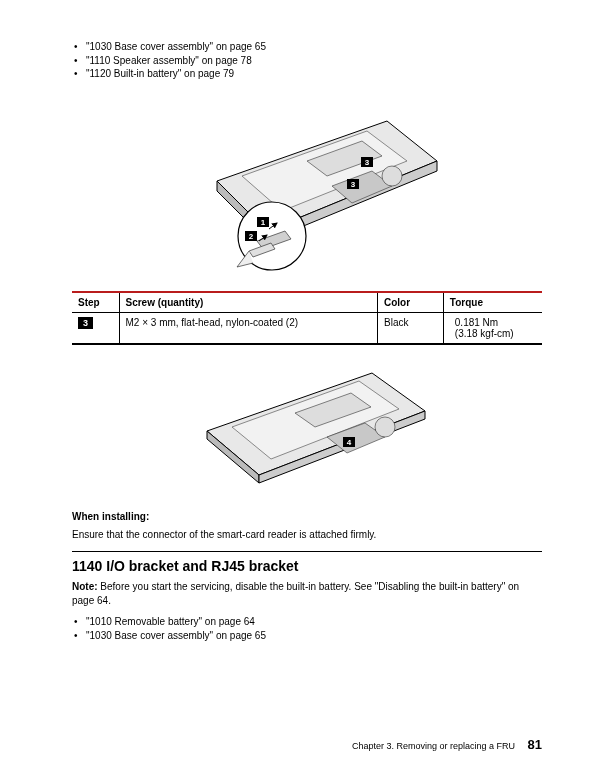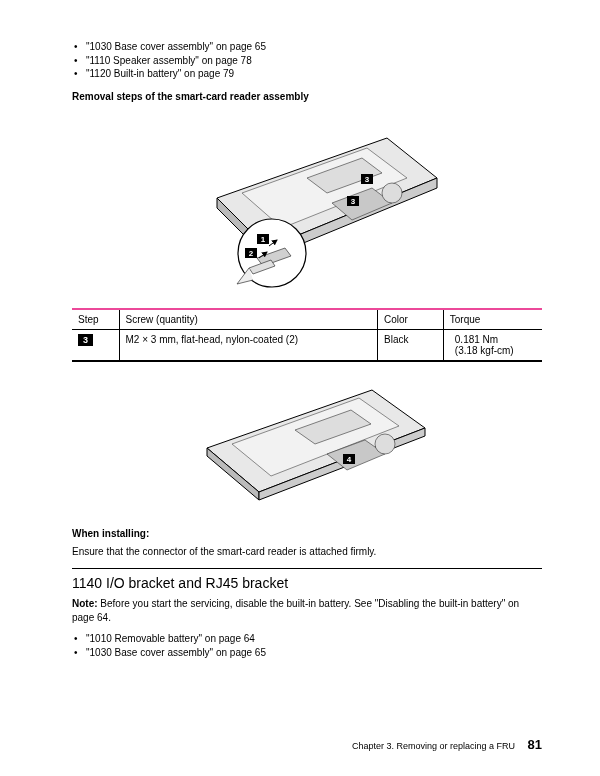--- a/index.html
+++ b/index.html
@@ -54,23 +54,23 @@
   }
   table.screws th, table.screws td {
     border-left: 1px solid #000;
     border-right: 1px solid #000;
     padding: 4px 6px;
     text-align: left;
     vertical-align: top;
     font-size: 10px;
   }
   table.screws tr.headrow th {
-    border-top: 2px solid #ec4899;
+    border-top: 2px solid #b91c1c;
     border-bottom: 1px solid #000;
-    font-weight: normal;
+    font-weight: bold;
   }
   table.screws tr.headrow th:first-child { border-left: none; }
   table.screws tr.headrow th:last-child { border-right: none; }
   table.screws tr.bodyrow td {
     border-bottom: 2px solid #000;
   }
   table.screws tr.bodyrow td:first-child { border-left: none; }
   table.screws tr.bodyrow td:last-child { border-right: none; padding-left: 11px; }
   .step-badge {
     display: inline-block;
@@ -81,21 +81,21 @@
     padding: 1px 5px;
     line-height: 1.2;
   }
   .hr {
     border: none;
     border-top: 1px solid #000;
     margin: 10px 0 6px 0;
   }
   h2.section-title {
     font-size: 14px;
-    font-weight: normal;
+    font-weight: bold;
     margin: 6px 0 6px 0;
   }
   .note-line { margin: 4px 0 8px 0; line-height: 1.35; }
   .access-line { margin: 6px 0 2px 0; }
   .footer {
     position: absolute;
     bottom: 24px;
     right: 58px;
     font-size: 9px;
   }
@@ -106,21 +106,20 @@
 <body>
 
 <div class="page">
 
   <ul class="bullets">
     <li><span>"1030 Base cover assembly" on page 65</span></li>
     <li><span>"1110 Speaker assembly" on page 78</span></li>
     <li><span>"1120 Built-in battery" on page 79</span></li>
   </ul>
 
-  <div class="section-heading">Removal steps of the smart-card reader assembly</div>
 
   <div class="diagram">
     <svg width="300" height="190" viewBox="0 0 300 190">
 
       <polygon points="60,90 230,30 280,70 110,140" fill="#e8e8e8" stroke="#000" stroke-width="1"></polygon>
       <polygon points="60,90 110,140 110,150 60,100" fill="#bbb" stroke="#000" stroke-width="1"></polygon>
       <polygon points="110,140 280,70 280,80 110,150" fill="#ccc" stroke="#000" stroke-width="1"></polygon>
 
       <polygon points="85,85 210,40 250,70 125,120" fill="#f2f2f2" stroke="#444" stroke-width="0.6"></polygon>
       <polygon points="150,70 205,50 225,65 170,85" fill="#ddd" stroke="#333" stroke-width="0.6"></polygon>

